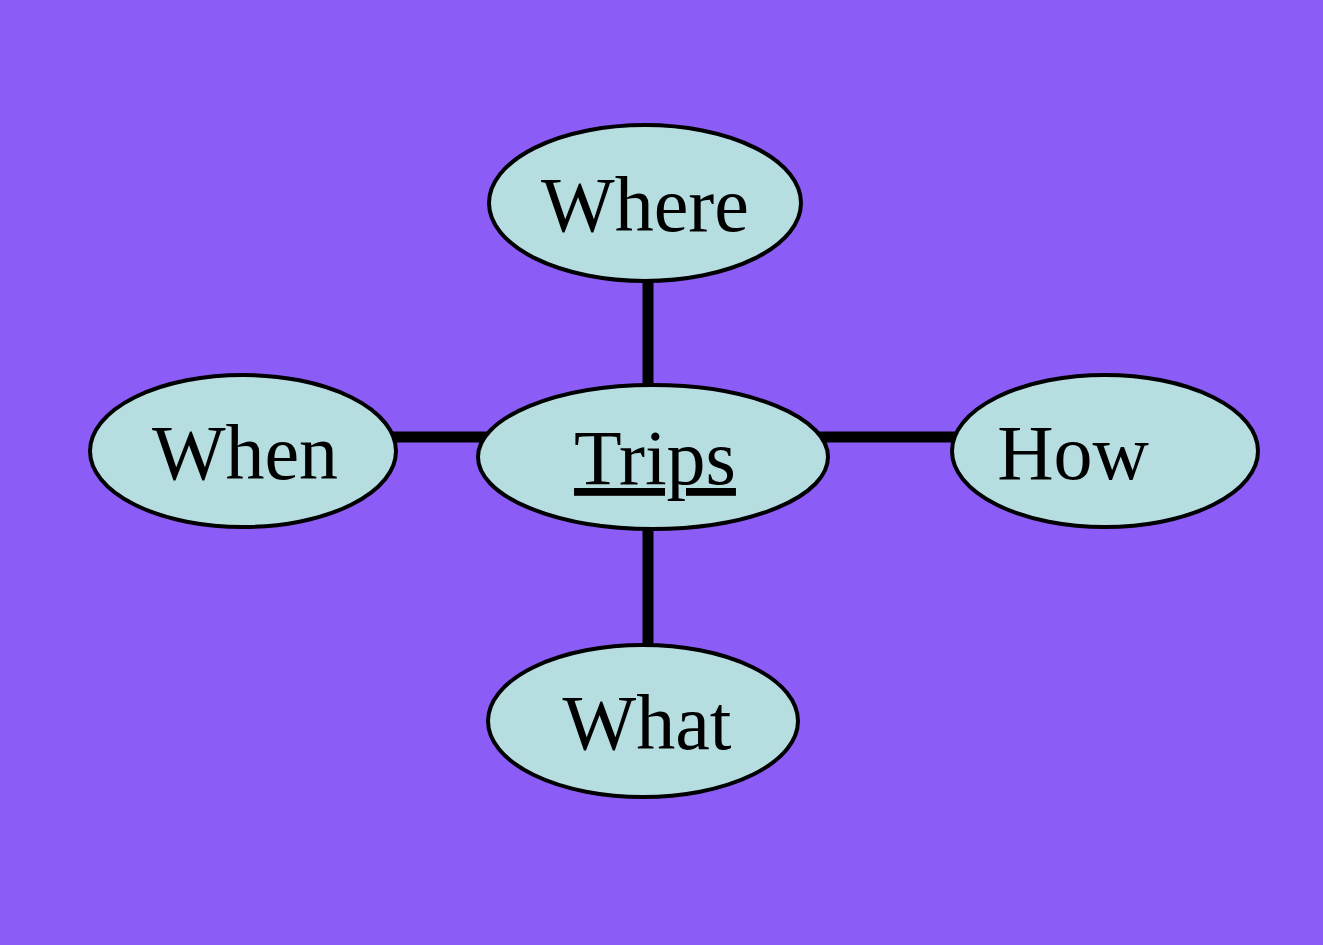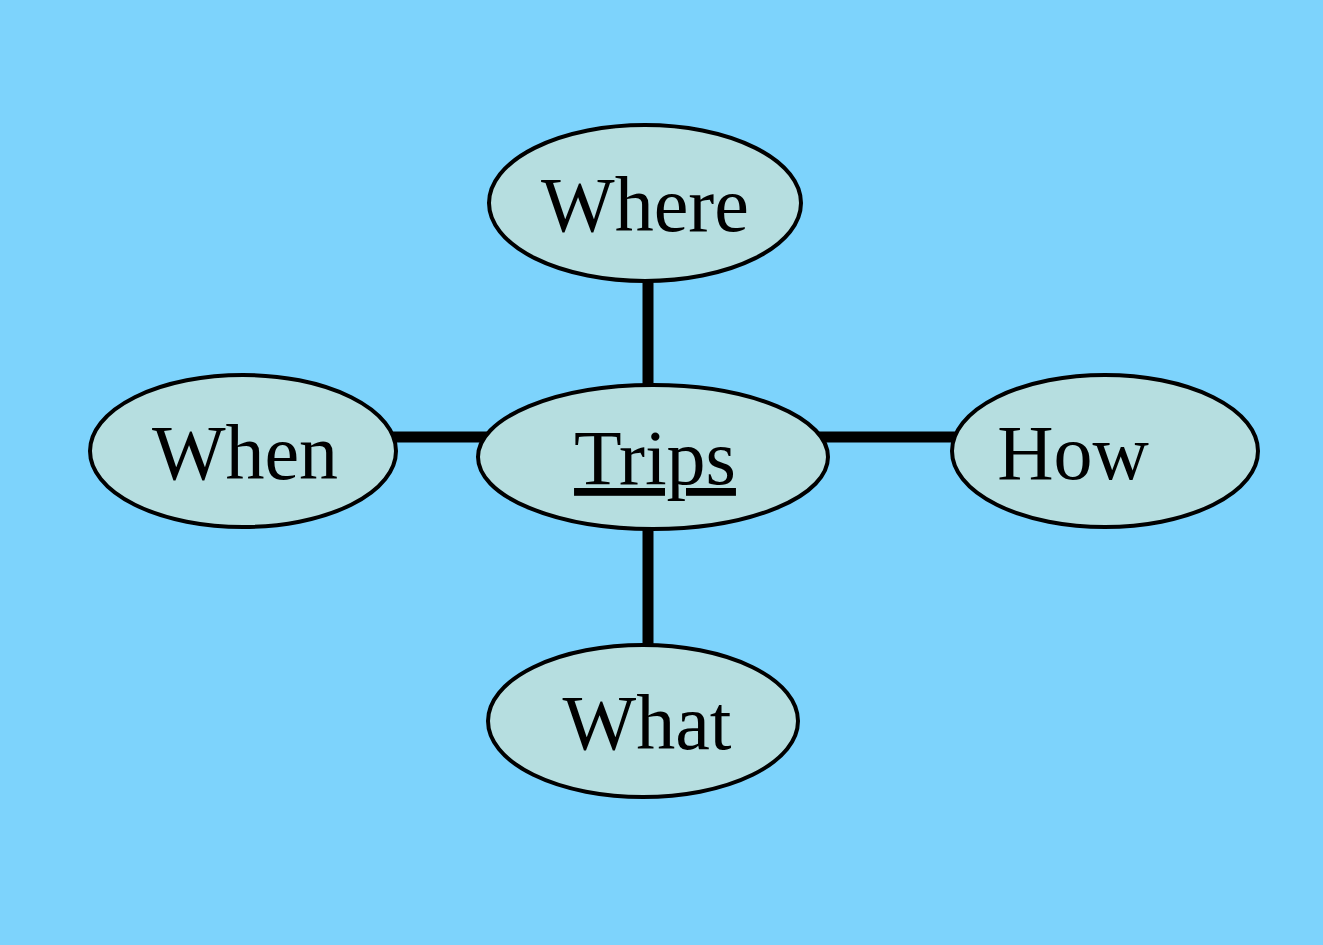--- a/index.html
+++ b/index.html
@@ -8,21 +8,21 @@
     padding: 0;
     background: #ffffff;
   }
   body {
     font-family: "Liberation Serif", "DejaVu Serif", serif;
   }
   #canvas {
     position: relative;
     width: 1323px;
     height: 945px;
-    background: #7dd3fc;
+    background: #8b5cf6;
     overflow: hidden;
   }
   #diagram-svg {
     position: absolute;
     top: 0;
     left: 0;
     width: 1323px;
     height: 945px;
     display: block;
   }

